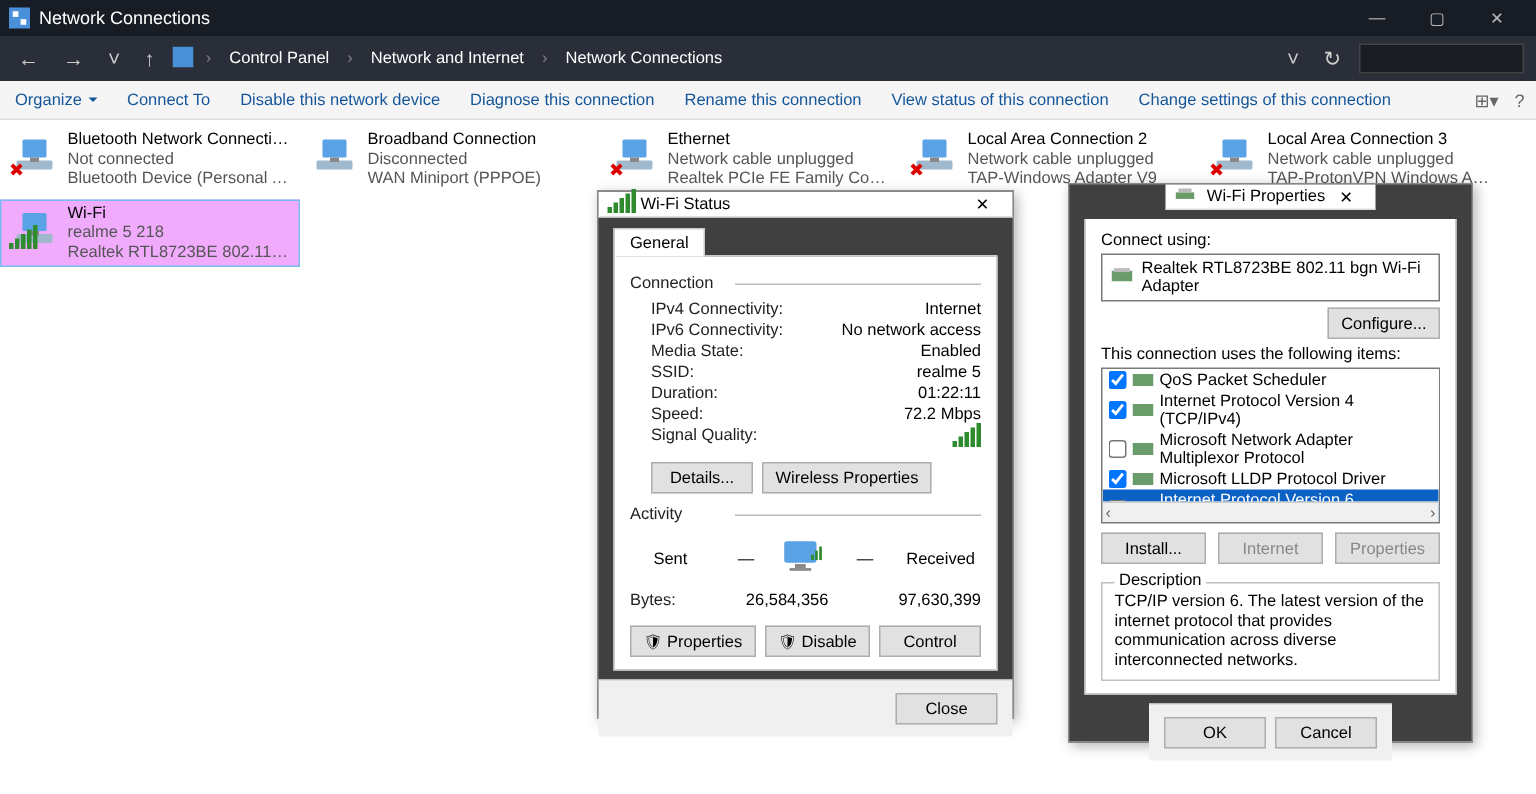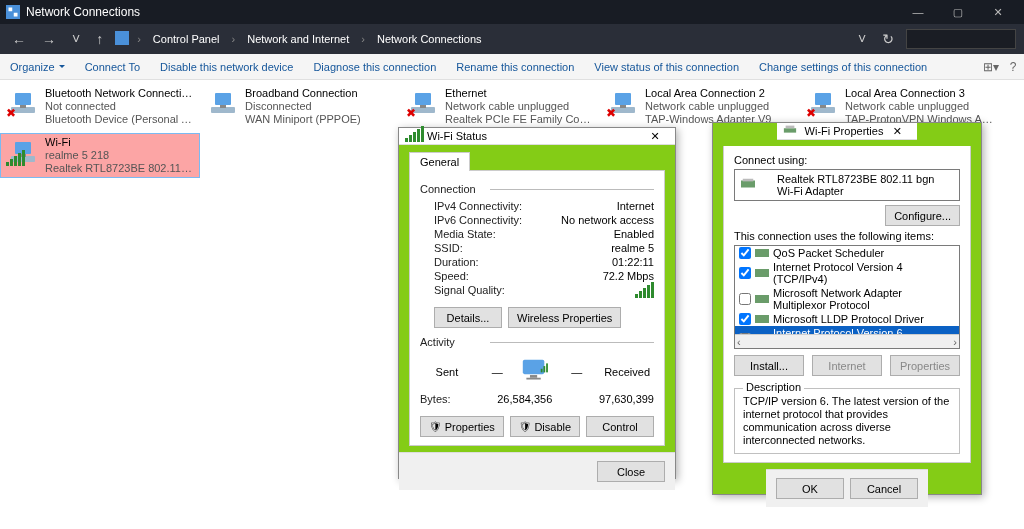--- a/index.html
+++ b/index.html
@@ -22,33 +22,33 @@
 
 .toolbar { background: #f5f5f5; height: 26px; display: flex; align-items: center; border-bottom: 1px solid #e0e0e0; }
 .toolbar .tbtn { color: #15569a; padding: 0 10px; height: 100%; display: flex; align-items: center; cursor: pointer; }
 .toolbar .tbtn.dd::after { content: ""; border: 3px solid transparent; border-top-color: #15569a; margin-left: 4px; margin-top: 3px; }
 .toolbar .spacer { flex: 1; }
 .toolbar .ticon { width: 22px; text-align: center; color: #666; font-size: 12px; cursor: pointer; }
 
 
 .cxgrid { display: flex; padding: 4px 0 0; }
 .cxitem { width: 200px; display: flex; padding: 2px 6px; gap: 6px; position: relative; border: 1px solid transparent; }
-.cxitem.selected { background: #fca5a5; border-color: #7abaf2; }
+.cxitem.selected { background: #f0abfc; border-color: #7abaf2; }
 .cxitem .cxicon { width: 32px; height: 32px; position: relative; flex-shrink: 0; }
 .cxitem .cxicon .overlay { position: absolute; bottom: -1px; left: -1px; font-size: 12px; }
 .cxitem .cxtext { min-width: 0; }
 .cxitem .cxtext div { white-space: nowrap; overflow: hidden; text-overflow: ellipsis; line-height: 13px; }
 .cxitem .cxtext .line1 { color: #000; }
 .cxitem .cxtext .line2 { color: #555; }
 .cxitem .cxtext .line3 { color: #555; }
 
 .row2 { padding: 4px 0; }
 
 
-.dialog { position: absolute; background: #84cc16; border: 1px solid #888; box-shadow: 2px 2px 8px rgba(0,0,0,0.3); display: flex; flex-direction: column; }
+.dialog { position: absolute; background: #404040; border: 1px solid #888; box-shadow: 2px 2px 8px rgba(0,0,0,0.3); display: flex; flex-direction: column; }
 .dlg-title { height: 24px; background: #fff; display: flex; align-items: center; padding: 0 6px; border-bottom: 1px solid #ddd; }
 .dlg-title .dlgicon { width: 16px; height: 16px; margin-right: 6px; }
 .dlg-title .dlgtext { flex: 1; }
 .dlg-title .dlgclose { width: 28px; text-align: center; cursor: pointer; }
 .dlg-body { flex: 1; padding: 6px 10px; display: flex; flex-direction: column; }
 .dlg-footer { display: flex; justify-content: flex-end; padding: 8px 10px; gap: 6px; background: #f0f0f0; border-top: 1px solid #ddd; }
 .btn { min-width: 68px; height: 21px; background: #e1e1e1; border: 1px solid #adadad; display: inline-flex; align-items: center; justify-content: center; cursor: pointer; padding: 0 8px; }
 .btn.shield::before { content: "🛡"; font-size: 10px; margin-right: 3px; }
 .btn:disabled, .btn.disabled { color: #888; }
 
@@ -60,21 +60,21 @@
 .group-label { color: #222; margin: 4px 0; position: relative; }
 .group-label::after { content: ""; position: absolute; left: 70px; right: 0; top: 50%; border-top: 1px solid #bbb; }
 .kv { display: flex; justify-content: space-between; padding: 1px 0 1px 14px; }
 .kv .k { color: #222; }
 .kv .v { color: #000; text-align: center; }
 
 .signal { display: inline-flex; align-items: flex-end; gap: 1px; height: 14px; }
 .signal span { width: 3px; background: #2e8b2e; }
 .signal span:nth-child(1){height:4px}.signal span:nth-child(2){height:7px}.signal span:nth-child(3){height:10px}.signal span:nth-child(4){height:13px}.signal span:nth-child(5){height:16px}
 
-.adapter-box { background: #fff; border: 1px solid #7a7a7a; padding: 3px 6px; display: flex; align-items: center; gap: 22px; }
+.adapter-box { background: #fff; border: 1px solid #7a7a7a; padding: 3px 6px; display: flex; align-items: center; gap: 6px; }
 .items-box { background: #fff; border: 1px solid #7a7a7a; height: 104px; overflow-y: scroll; position: relative; }
 .items-box .row { display: flex; align-items: center; padding: 1px 4px; gap: 4px; }
 .items-box .row.sel { background: #0b61c4; color: #fff; }
 .chk { width: 12px; height: 12px; }
 .itemicon { width: 14px; height: 12px; display: inline-block; }
 .hscroll { position: absolute; left: 0; right: 0; bottom: 0; height: 14px; background: #f0f0f0; border-top: 1px solid #ccc; display: flex; justify-content: space-between; align-items: center; padding: 0 2px; color: #666; }
 
 .desc-box { border: 1px solid #c0c0c0; padding: 6px 8px; margin-top: 6px; position: relative; }
 .desc-box .legend { position: absolute; top: -8px; left: 8px; background: #fff; padding: 0 3px; }
 

